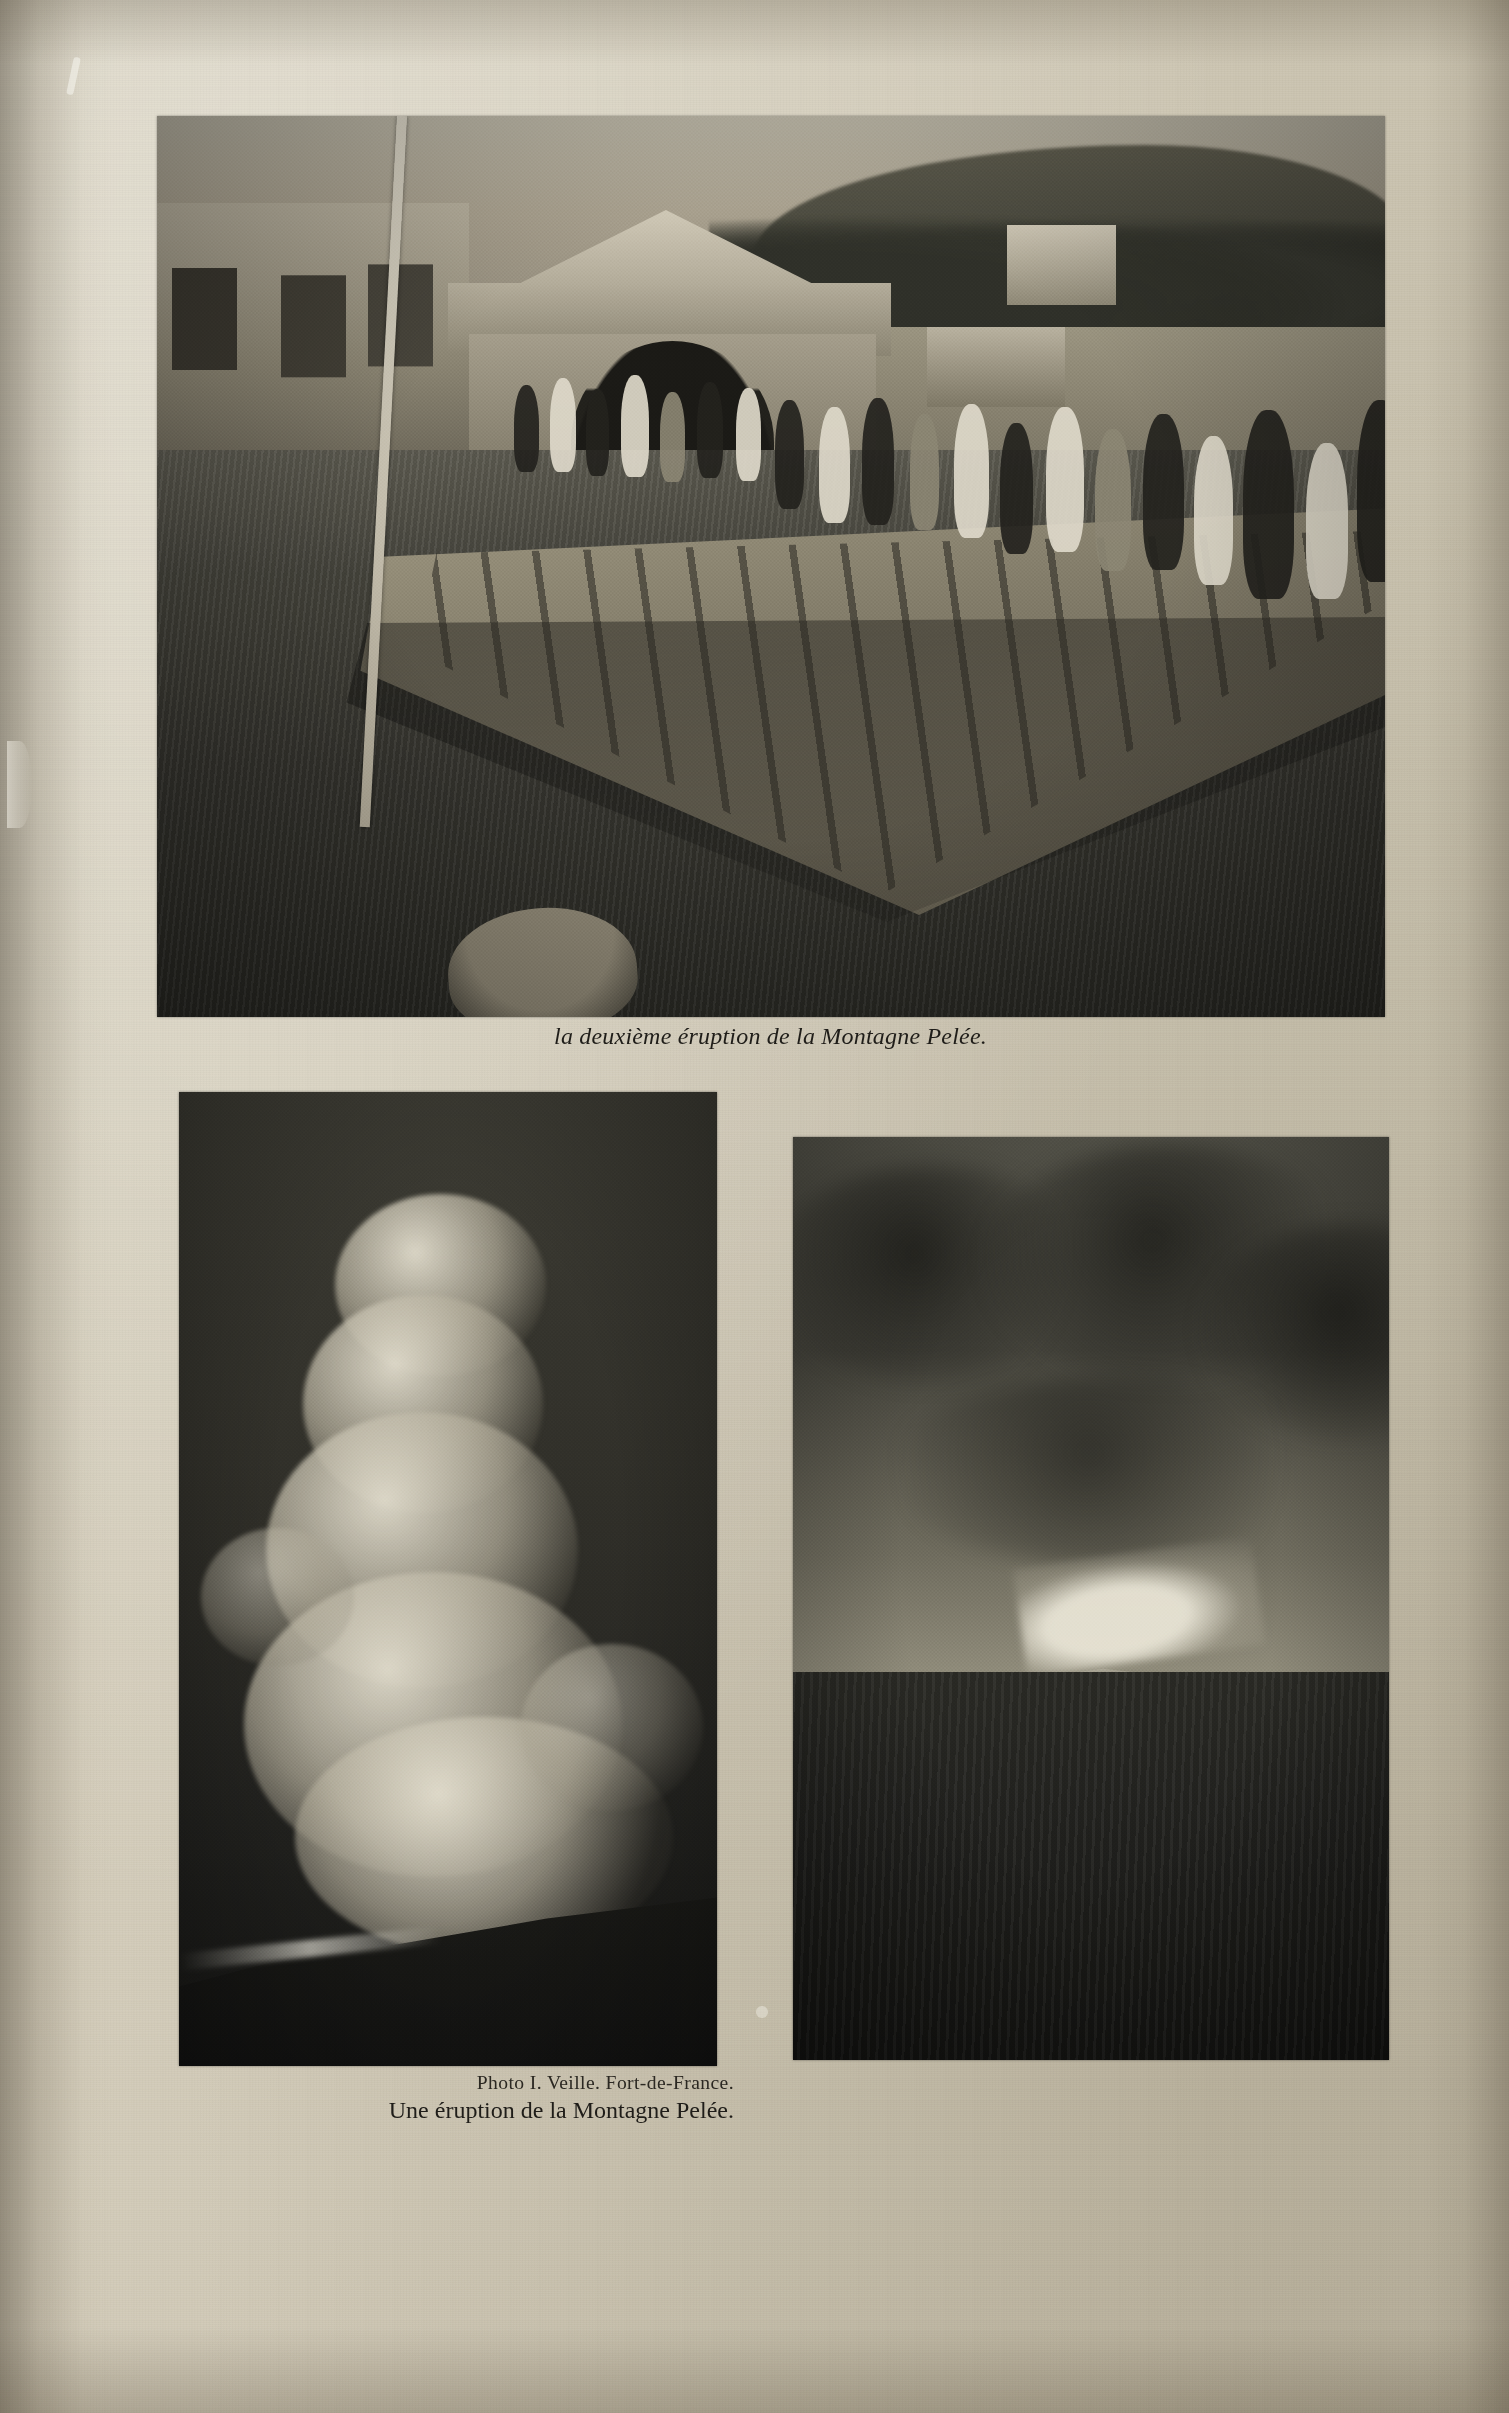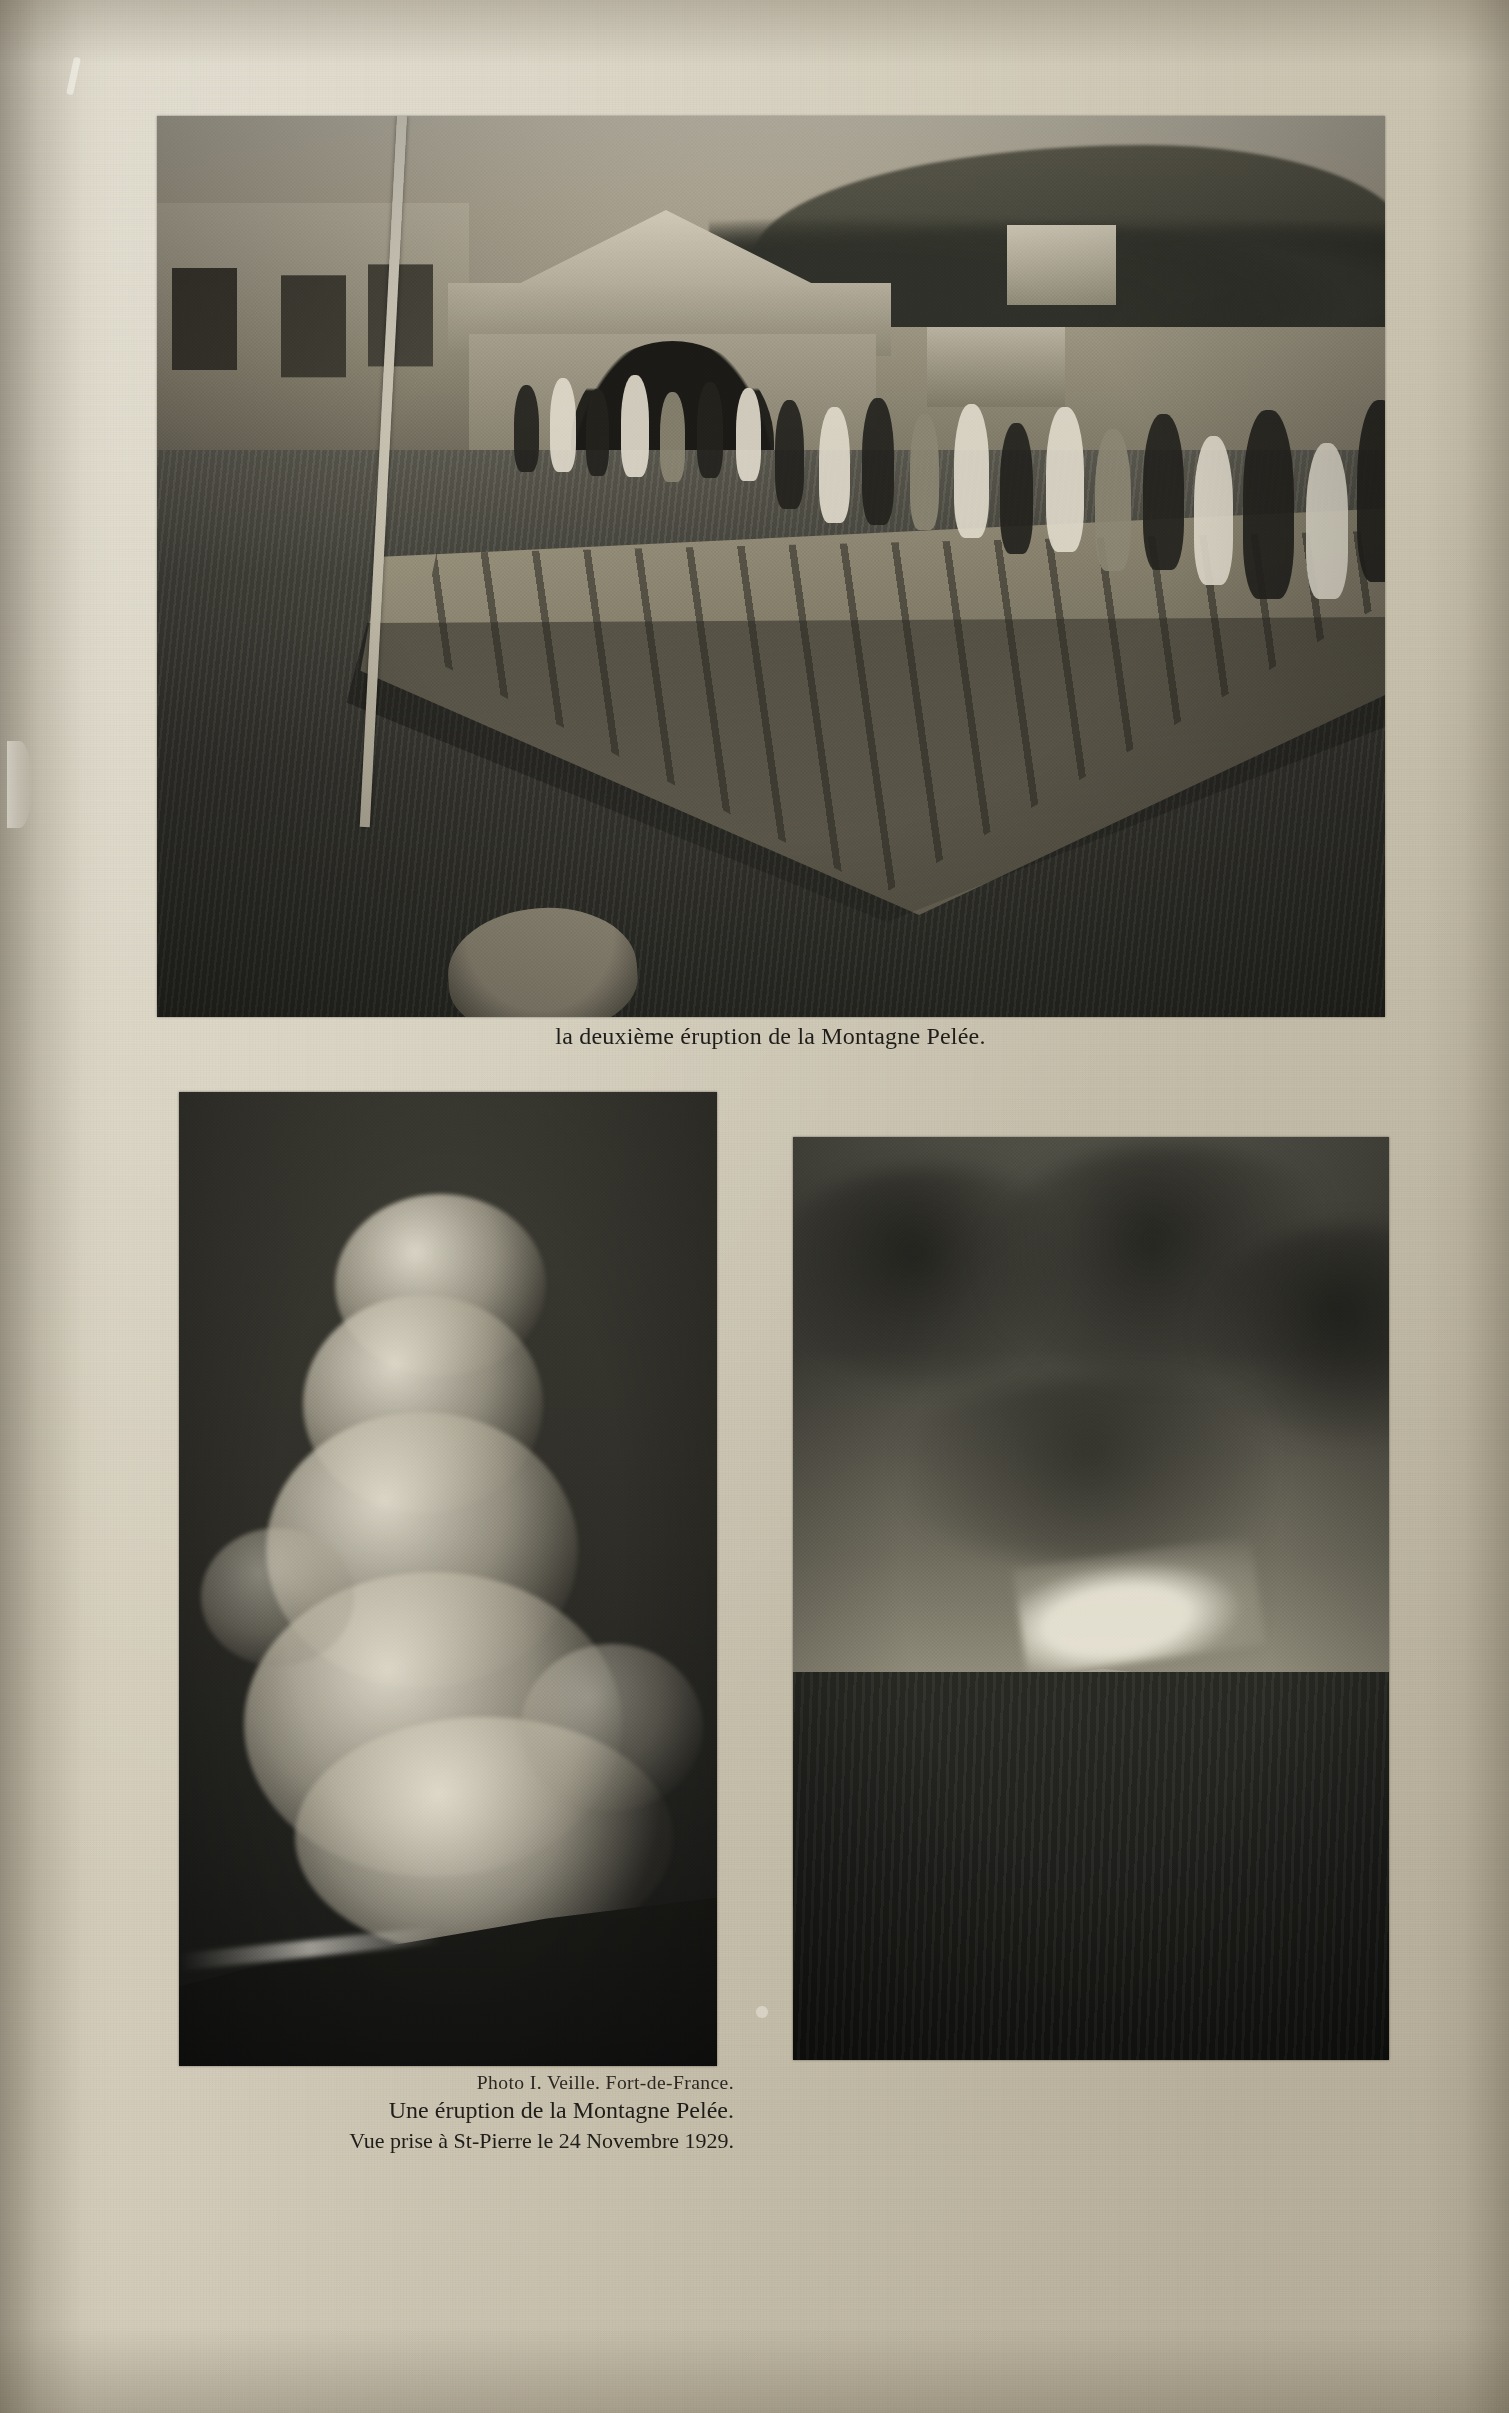--- a/index.html
+++ b/index.html
@@ -218,21 +218,21 @@
     margin: 7.3px 14.5px 0 0;
   }
   .caption {
     text-align: center;
     color: #1f1d19;
     font-size: 24px;
     line-height: 1.38;
     letter-spacing: 0.2px;
     margin-top: 2.9px;
   }
-  .caption .line2 { display: block; }
+  .caption .line2 { display: block; font-style: italic; }
 
   
   .lower {
     position: relative;
     margin-top: 39px;
     height: 1032px;
   }
   .fig-left {
     position: absolute;
     left: 26px;
@@ -447,19 +447,18 @@
       <div class="p111-shore"></div>
       <div class="p111-sea"></div>
 
       <div class="grain"></div>
       <div class="vign"></div>
     </div>
 
     <div class="cap-left">
       <div class="cap-credit-small">Photo I. Veille. Fort-de-France.</div>
       <div class="cap-text">Une éruption de la Montagne Pelée.</div>
-      <div class="cap-text small">Vue prise à St-Pierre le 24 Novembre 1929.</div>
     </div>
 
 
   </div>
 </div>
 
 
 </body></html>

